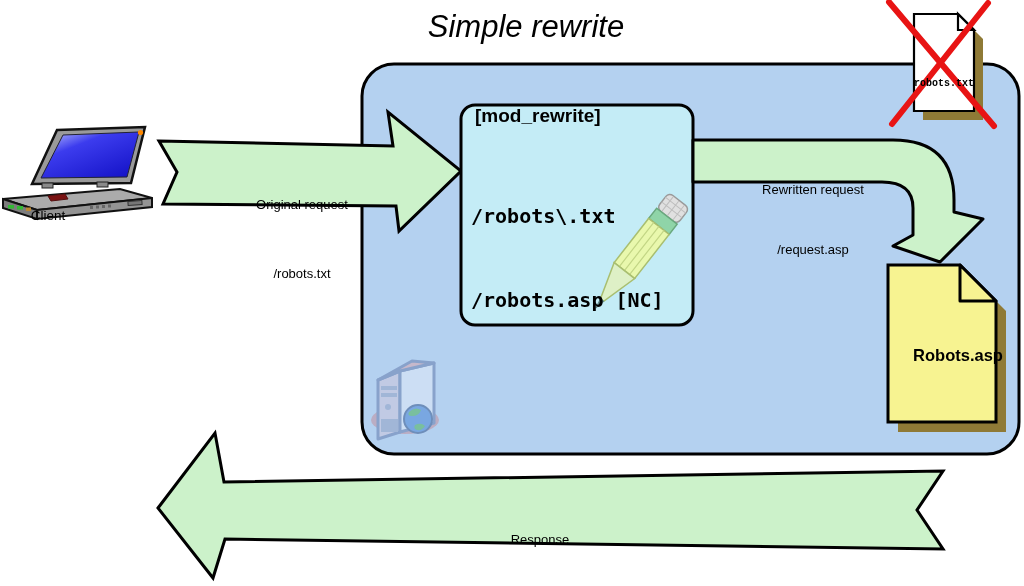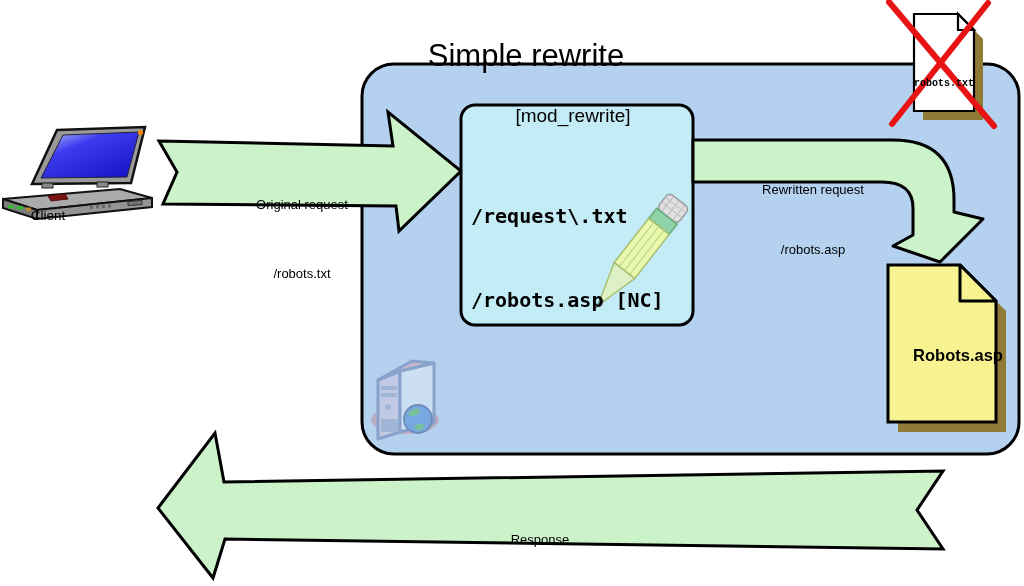--- a/index.html
+++ b/index.html
@@ -4,25 +4,25 @@
 <style>
   html,body{margin:0;padding:0;background:#fff;}
   .stage{position:relative;width:1024px;height:586px;background:#ffffff;overflow:hidden;
          font-family:"Liberation Sans",sans-serif;}
   .stage svg{position:absolute;left:0;top:0;}
   .outline3{stroke:#000;stroke-width:3;}
   .outline2{stroke:#000;stroke-width:2.2;}
   .cross{stroke-width:6;stroke-linecap:round;}
   .label{position:absolute;color:#000;white-space:pre;line-height:1.25;}
   .center{text-align:center;}
-  .title{font-size:31px;margin-top:29px;}
+  .title{font-size:31px;font-style:italic;}
   .arrowtext{font-size:13px;}
   .lh23{line-height:23px;}
   .lh20{line-height:20px;}
-  .panel-header{font-size:19px;font-weight:normal;text-align:center;}
+  .panel-header{font-size:19px;font-weight:bold;text-align:left;padding-left:14px;}
   .code{font-family:"DejaVu Sans Mono",monospace;font-weight:bold;font-size:20px;line-height:28px;}
   .doclabel{font-weight:bold;}
   .small{font-size:10px;}
   .mid{font-size:16.5px;}
   .client{font-size:13.5px;}
 </style>
 </head>
 <body>
 
 <div class="stage">
@@ -122,27 +122,27 @@
 <div class="label client center" style="left:0px;top:208px;width:96px;">Client</div>
 
 <div class="label arrowtext lh23 center" style="left:202px;top:147px;width:200px;">
   <div>Original request</div>
   <div>/robots.txt</div>
 </div>
 
 <div class="label panel-header" style="left:461px;top:104px;width:224px;">[mod_rewrite]</div>
 
 <div class="label code" style="left:471px;top:146px;">
-  <div>/request\.txt</div>
+  <div>/robots\.txt</div>
   <div>/robots.asp [NC]</div>
 </div>
 
 <div class="label arrowtext lh20 center" style="left:713px;top:140px;width:200px;">
   <div>Rewritten request</div>
-  <div>/robots.asp</div>
+  <div>/request.asp</div>
 </div>
 
 <div class="label doclabel small center" style="left:914px;top:78px;width:60px;font-family:Liberation Mono, monospace;">robots.txt</div>
 
 <div class="label doclabel mid center" style="left:908px;top:345px;width:100px;">Robots.asp</div>
 
 <div class="label arrowtext lh20 center" style="left:390px;top:490px;width:300px;">
   <div>Response</div>
   
 </div>

